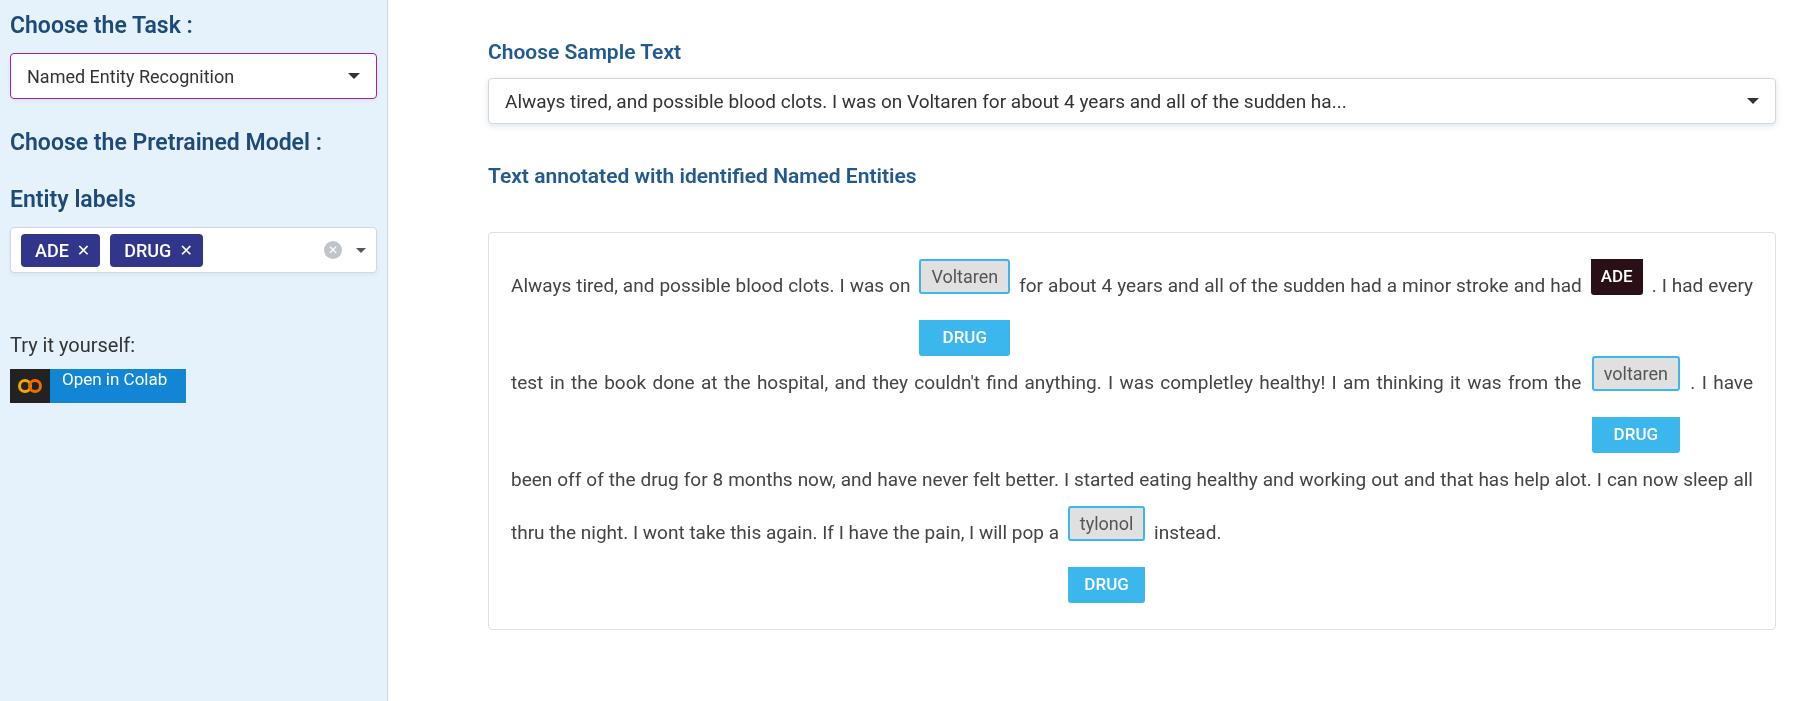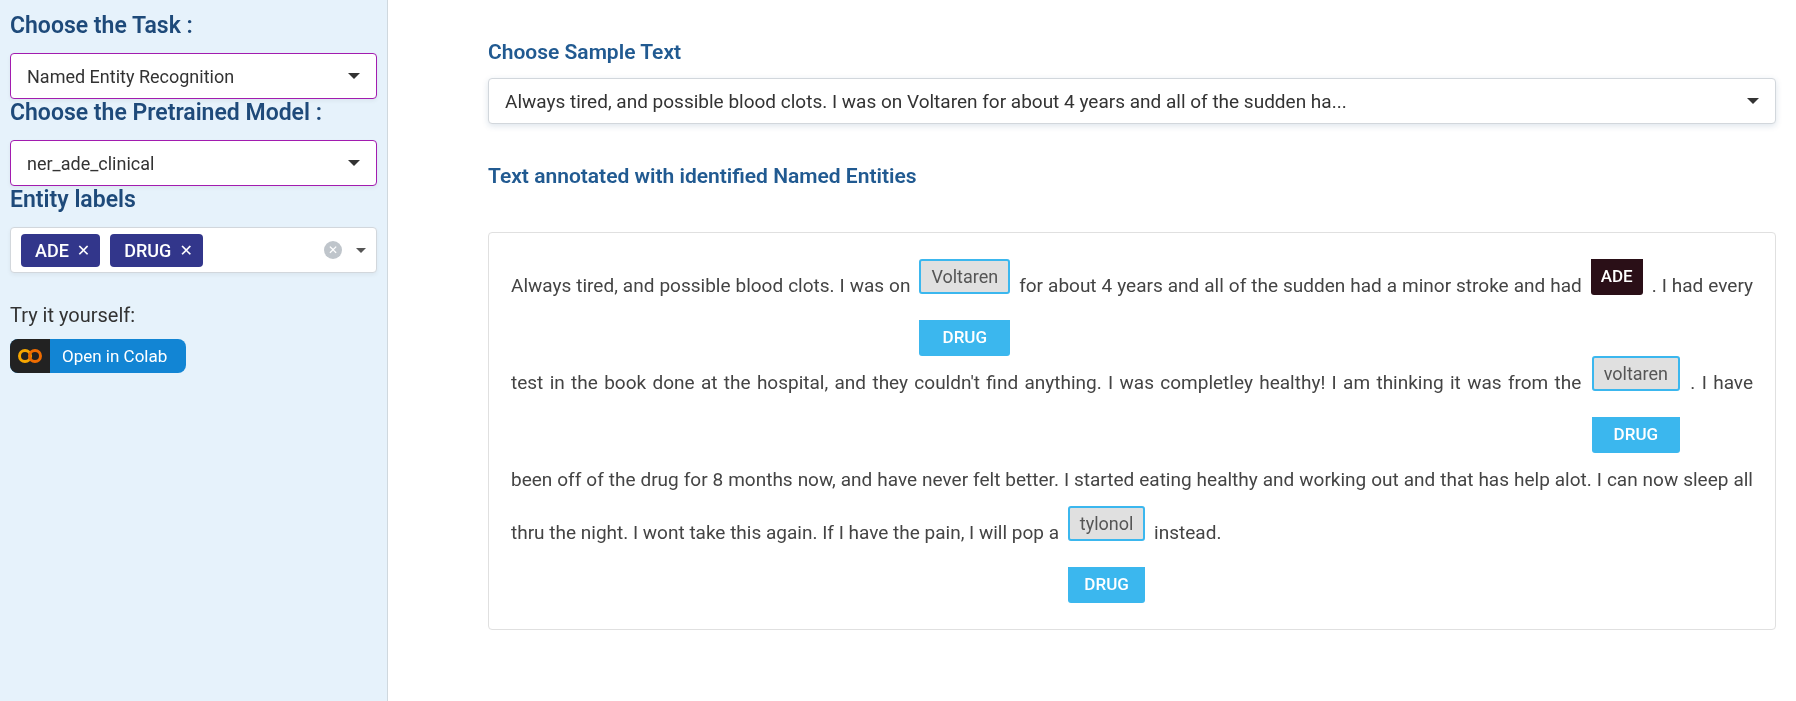--- a/index.html
+++ b/index.html
@@ -14,20 +14,21 @@
   }
 
   
   .sidebar {
     width: 388px;
     background: #e6f2fb;
     padding: 12px 10px 10px 10px;
     border-right: 1px solid #cfd8de;
     display: flex;
     flex-direction: column;
+    gap: 30px;
   }
   .sb-section { display: flex; flex-direction: column; gap: 14px; }
   .sb-label {
     color: #1e4a7a;
     font-size: 23px;
     font-weight: 600;
   }
   .sb-select {
     background: #fff;
     border: 1px solid #a21caf;
@@ -85,25 +86,24 @@
     border-right: 5px solid transparent;
     border-top: 5px solid #555;
     margin-left: 4px;
     cursor: pointer;
   }
 
   .try-label { font-size: 20px; color: #333; margin-top: 30px; }
 
   .colab-btn {
     display: inline-flex;
-    align-items: center;
     background: #1285d4;
     color: #fff;
     font-size: 17px;
-    border-radius: 8px;
+    border-radius: 0;
     overflow: hidden;
     height: 34px;
     width: 176px;
     cursor: pointer;
     margin-top: 12px;
   }
   .colab-icon {
     background: #222;
     width: 40px; height: 34px;
     display: flex; align-items: center; justify-content: center;
@@ -200,24 +200,20 @@
   <div class="sb-section">
     <div class="sb-label">Choose the Task :</div>
     <div class="sb-select">
       <span>Named Entity Recognition</span>
       <span class="caret"></span>
     </div>
   </div>
 
   <div class="sb-section">
     <div class="sb-label">Choose the Pretrained Model :</div>
-    <div class="sb-select">
-      <span>ner_ade_clinical</span>
-      <span class="caret"></span>
-    </div>
   </div>
 
   <div class="sb-section">
     <div class="sb-label">Entity labels</div>
     <div class="tag-row">
       <span class="tag">
         <span>ADE</span>
         <span class="tag-x">✕</span>
       </span>
       <span class="tag">

